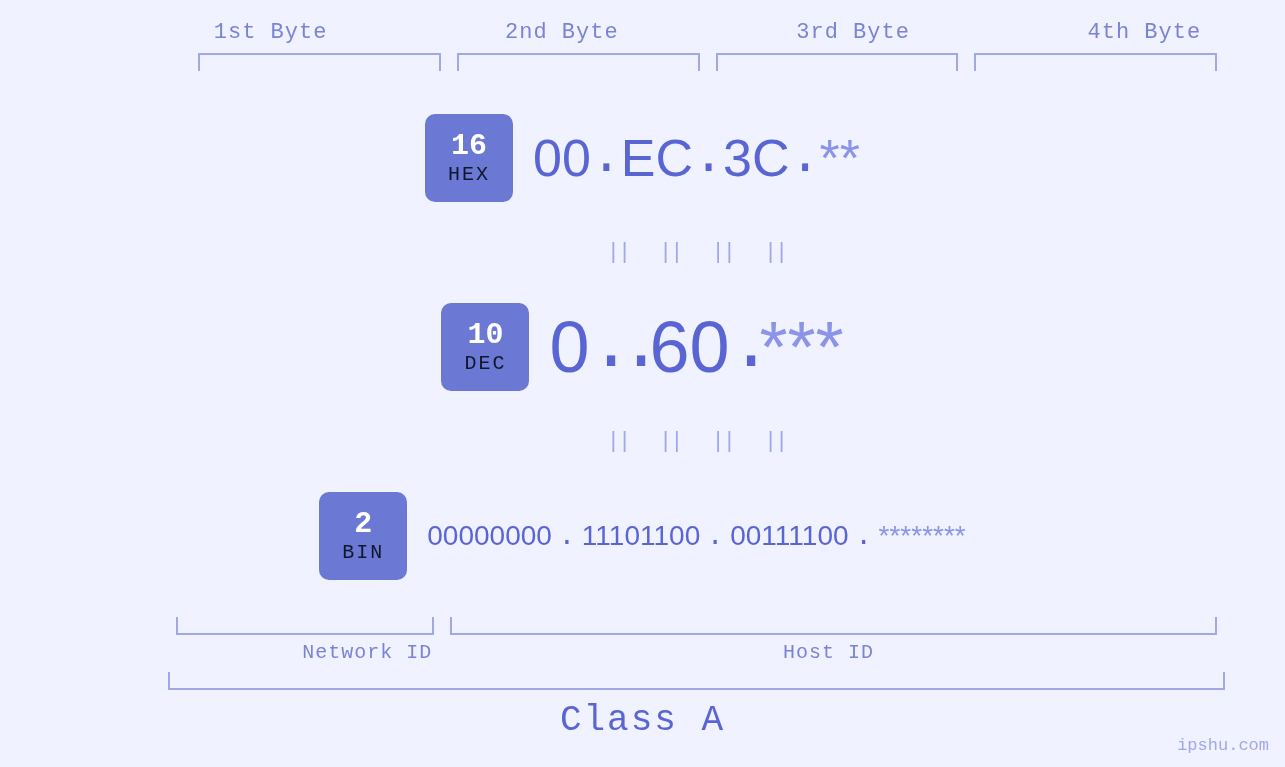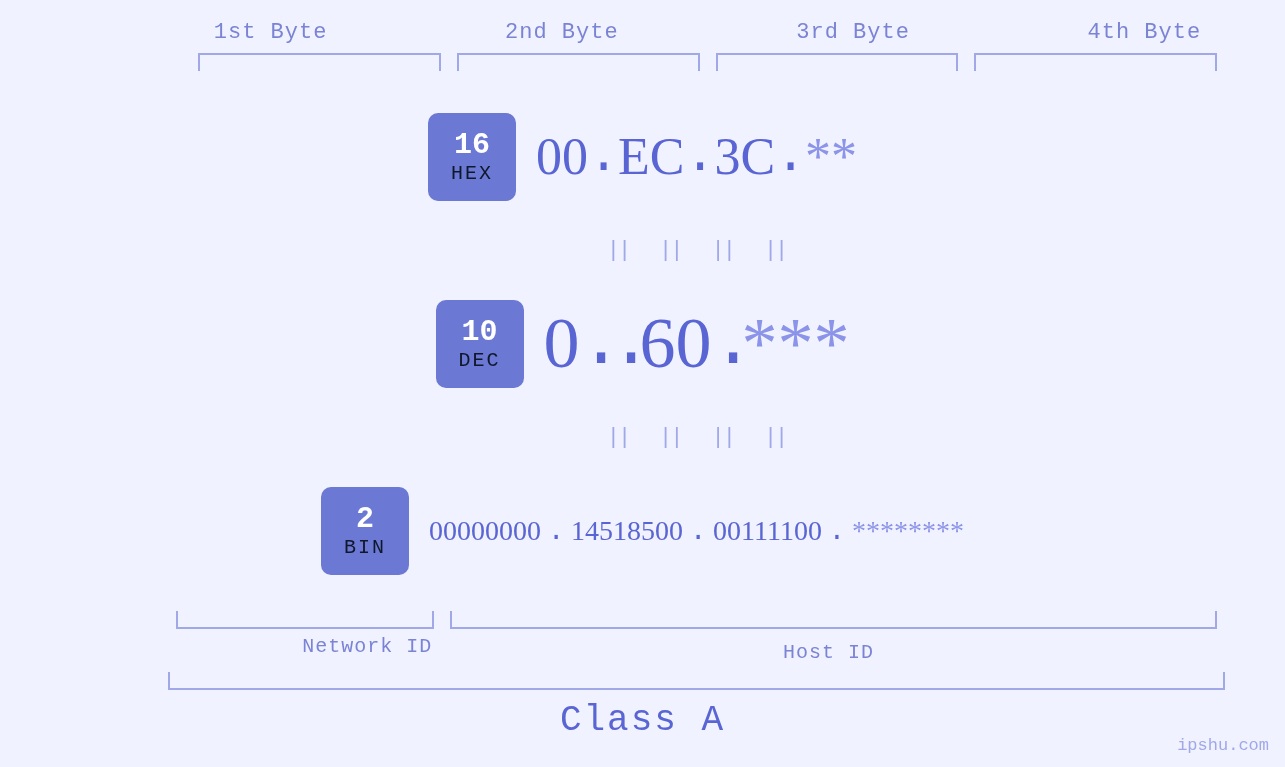--- a/index.html
+++ b/index.html
@@ -98,21 +98,21 @@
     .values-section {
       display: flex;
       flex: 1;
       align-items: center;
       justify-content: space-around;
     }
 
     .byte-value {
       flex: 1;
       color: #5a65d4;
-      font-family: Liberation Serif, serif;
+      font-family: Liberation Sans, sans-serif;
       font-weight: normal;
     }
 
     .byte-value.hex-val {
       font-size: 52px;
     }
 
     .byte-value.dec-val {
       font-size: 72px;
     }
@@ -262,36 +262,36 @@
   </div>
 
   <div class="value-row">
     <div class="badge">
       <span class="badge-number">2</span>
       <span class="badge-label">BIN</span>
     </div>
     <div class="values-section">
       <span class="byte-value bin-val">00000000</span>
       <span class="separator bin-sep">.</span>
-      <span class="byte-value bin-val">14518500</span>
+      <span class="byte-value bin-val">11101100</span>
       <span class="separator bin-sep">.</span>
       <span class="byte-value bin-val">00111100</span>
       <span class="separator bin-sep">.</span>
       <span class="byte-value bin-val asterisk">********</span>
     </div>
   </div>
 
   <div style="display:flex; width:calc(100% - 108px); margin-left:108px; margin-top:4px;">
     <div style="flex:1; height:18px; border-bottom:2px solid #a0a8e8; border-left:2px solid #a0a8e8; border-right:2px solid #a0a8e8; margin:0 8px;"></div>
     <div style="flex:3; height:18px; border-bottom:2px solid #a0a8e8; border-left:2px solid #a0a8e8; border-right:2px solid #a0a8e8; margin:0 8px;"></div>
   </div>
 
   <div style="display:flex; width:calc(100% - 108px); margin-left:108px; margin-top:6px;">
     <div style="flex:1; text-align:right; color:#7b84d4; font-size:20px; font-family:Liberation Mono, monospace; letter-spacing:1px;">Network ID</div>
-    <div style="flex:3; text-align:center; color:#7b84d4; font-size:20px; font-family:'Courier New',Courier,monospace; letter-spacing:1px;margin-top:6px;">Host ID</div>
+    <div style="flex:3; text-align:center; color:#7b84d4; font-size:20px; font-family:'Courier New',Courier,monospace; letter-spacing:1px;">Host ID</div>
   </div>
 
   <div style="width:calc(100% - 108px); margin-left:108px; height:18px; border-bottom:2px solid #a0a8e8; border-left:2px solid #a0a8e8; border-right:2px solid #a0a8e8; margin-top:8px; margin-bottom:10px;"></div>
 
   <div class="class-label">Class A</div>
 
 </div>
 
 <div class="attribution">ipshu.com</div>
 

